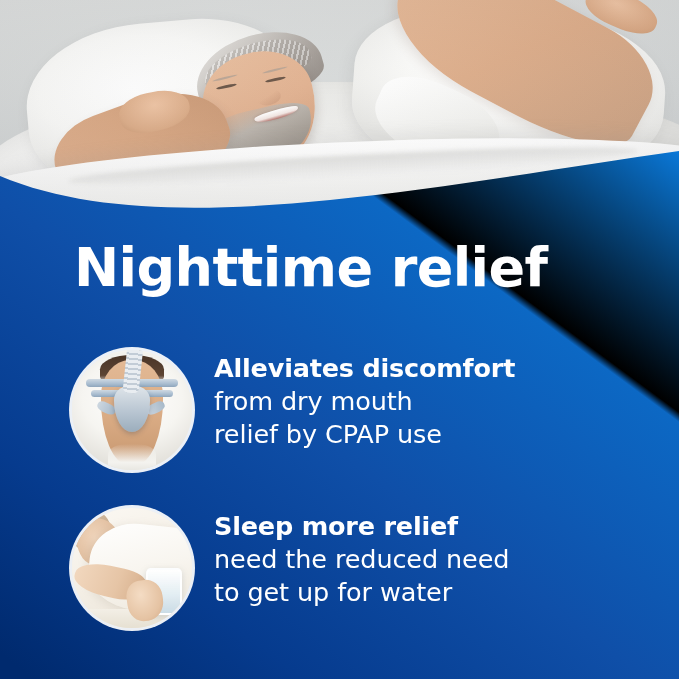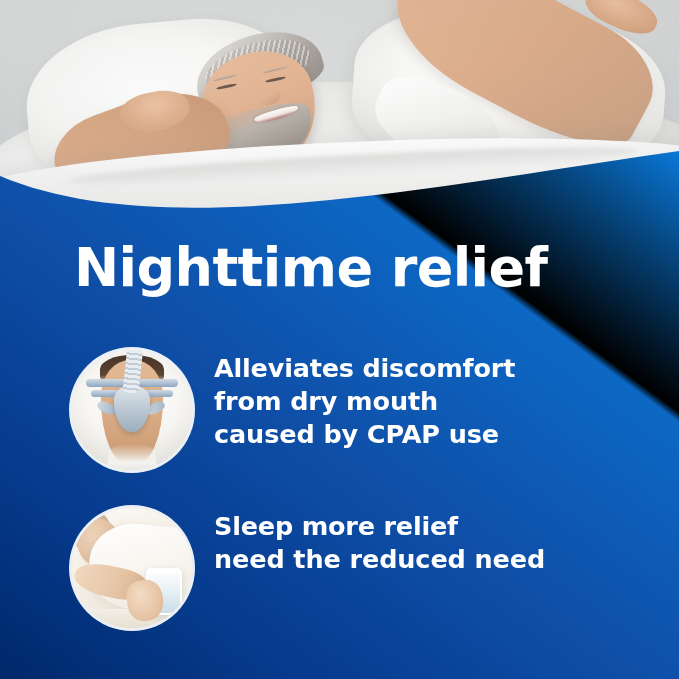--- a/index.html
+++ b/index.html
@@ -438,21 +438,21 @@
   }
   .benefit-title {
     font-size: 25.5px;
     font-weight: 700;
     line-height: 1.30;
     letter-spacing: -0.2px;
     white-space: nowrap;
   }
   .benefit-line {
     font-size: 25.5px;
-    font-weight: 700;
+    font-weight: 400;
     line-height: 1.30;
     letter-spacing: -0.1px;
     white-space: nowrap;
   }
 </style>
 </head>
 <body>
 
 <div class="ad-card">
 
@@ -513,35 +513,36 @@
         <div class="cpap-hose-l"></div>
         <div class="cpap-hose-r"></div>
         <div class="cpap-strap-h cpap-strap-1"></div>
         <div class="cpap-strap-h cpap-strap-2"></div>
         <div class="cpap-mask"></div>
         <div class="cpap-tube"></div>
       </div>
       <div class="benefit-text">
         <div class="benefit-title">Alleviates discomfort</div>
         <div class="benefit-line">from dry mouth</div>
-        <div class="benefit-line">caused by CPAP use</div>
+        <div class="benefit-line">relief by CPAP use</div>
       </div>
     </div>
 
     <div class="benefit benefit-2">
       <div class="thumb">
         <div class="water-bg"></div>
         <div class="water-hair"></div>
         <div class="water-head"></div>
         <div class="water-sheet"></div>
         <div class="water-table"></div>
         <div class="water-arm"></div>
         <div class="water-glass"></div>
         <div class="water-hand"></div>
       </div>
       <div class="benefit-text">
         <div class="benefit-title">Sleep more relief</div>
         <div class="benefit-line">need the reduced need</div>
+        <div class="benefit-line">to get up for water</div>
       </div>
     </div>
 
   </div>
 </div>
 
 </body></html>

